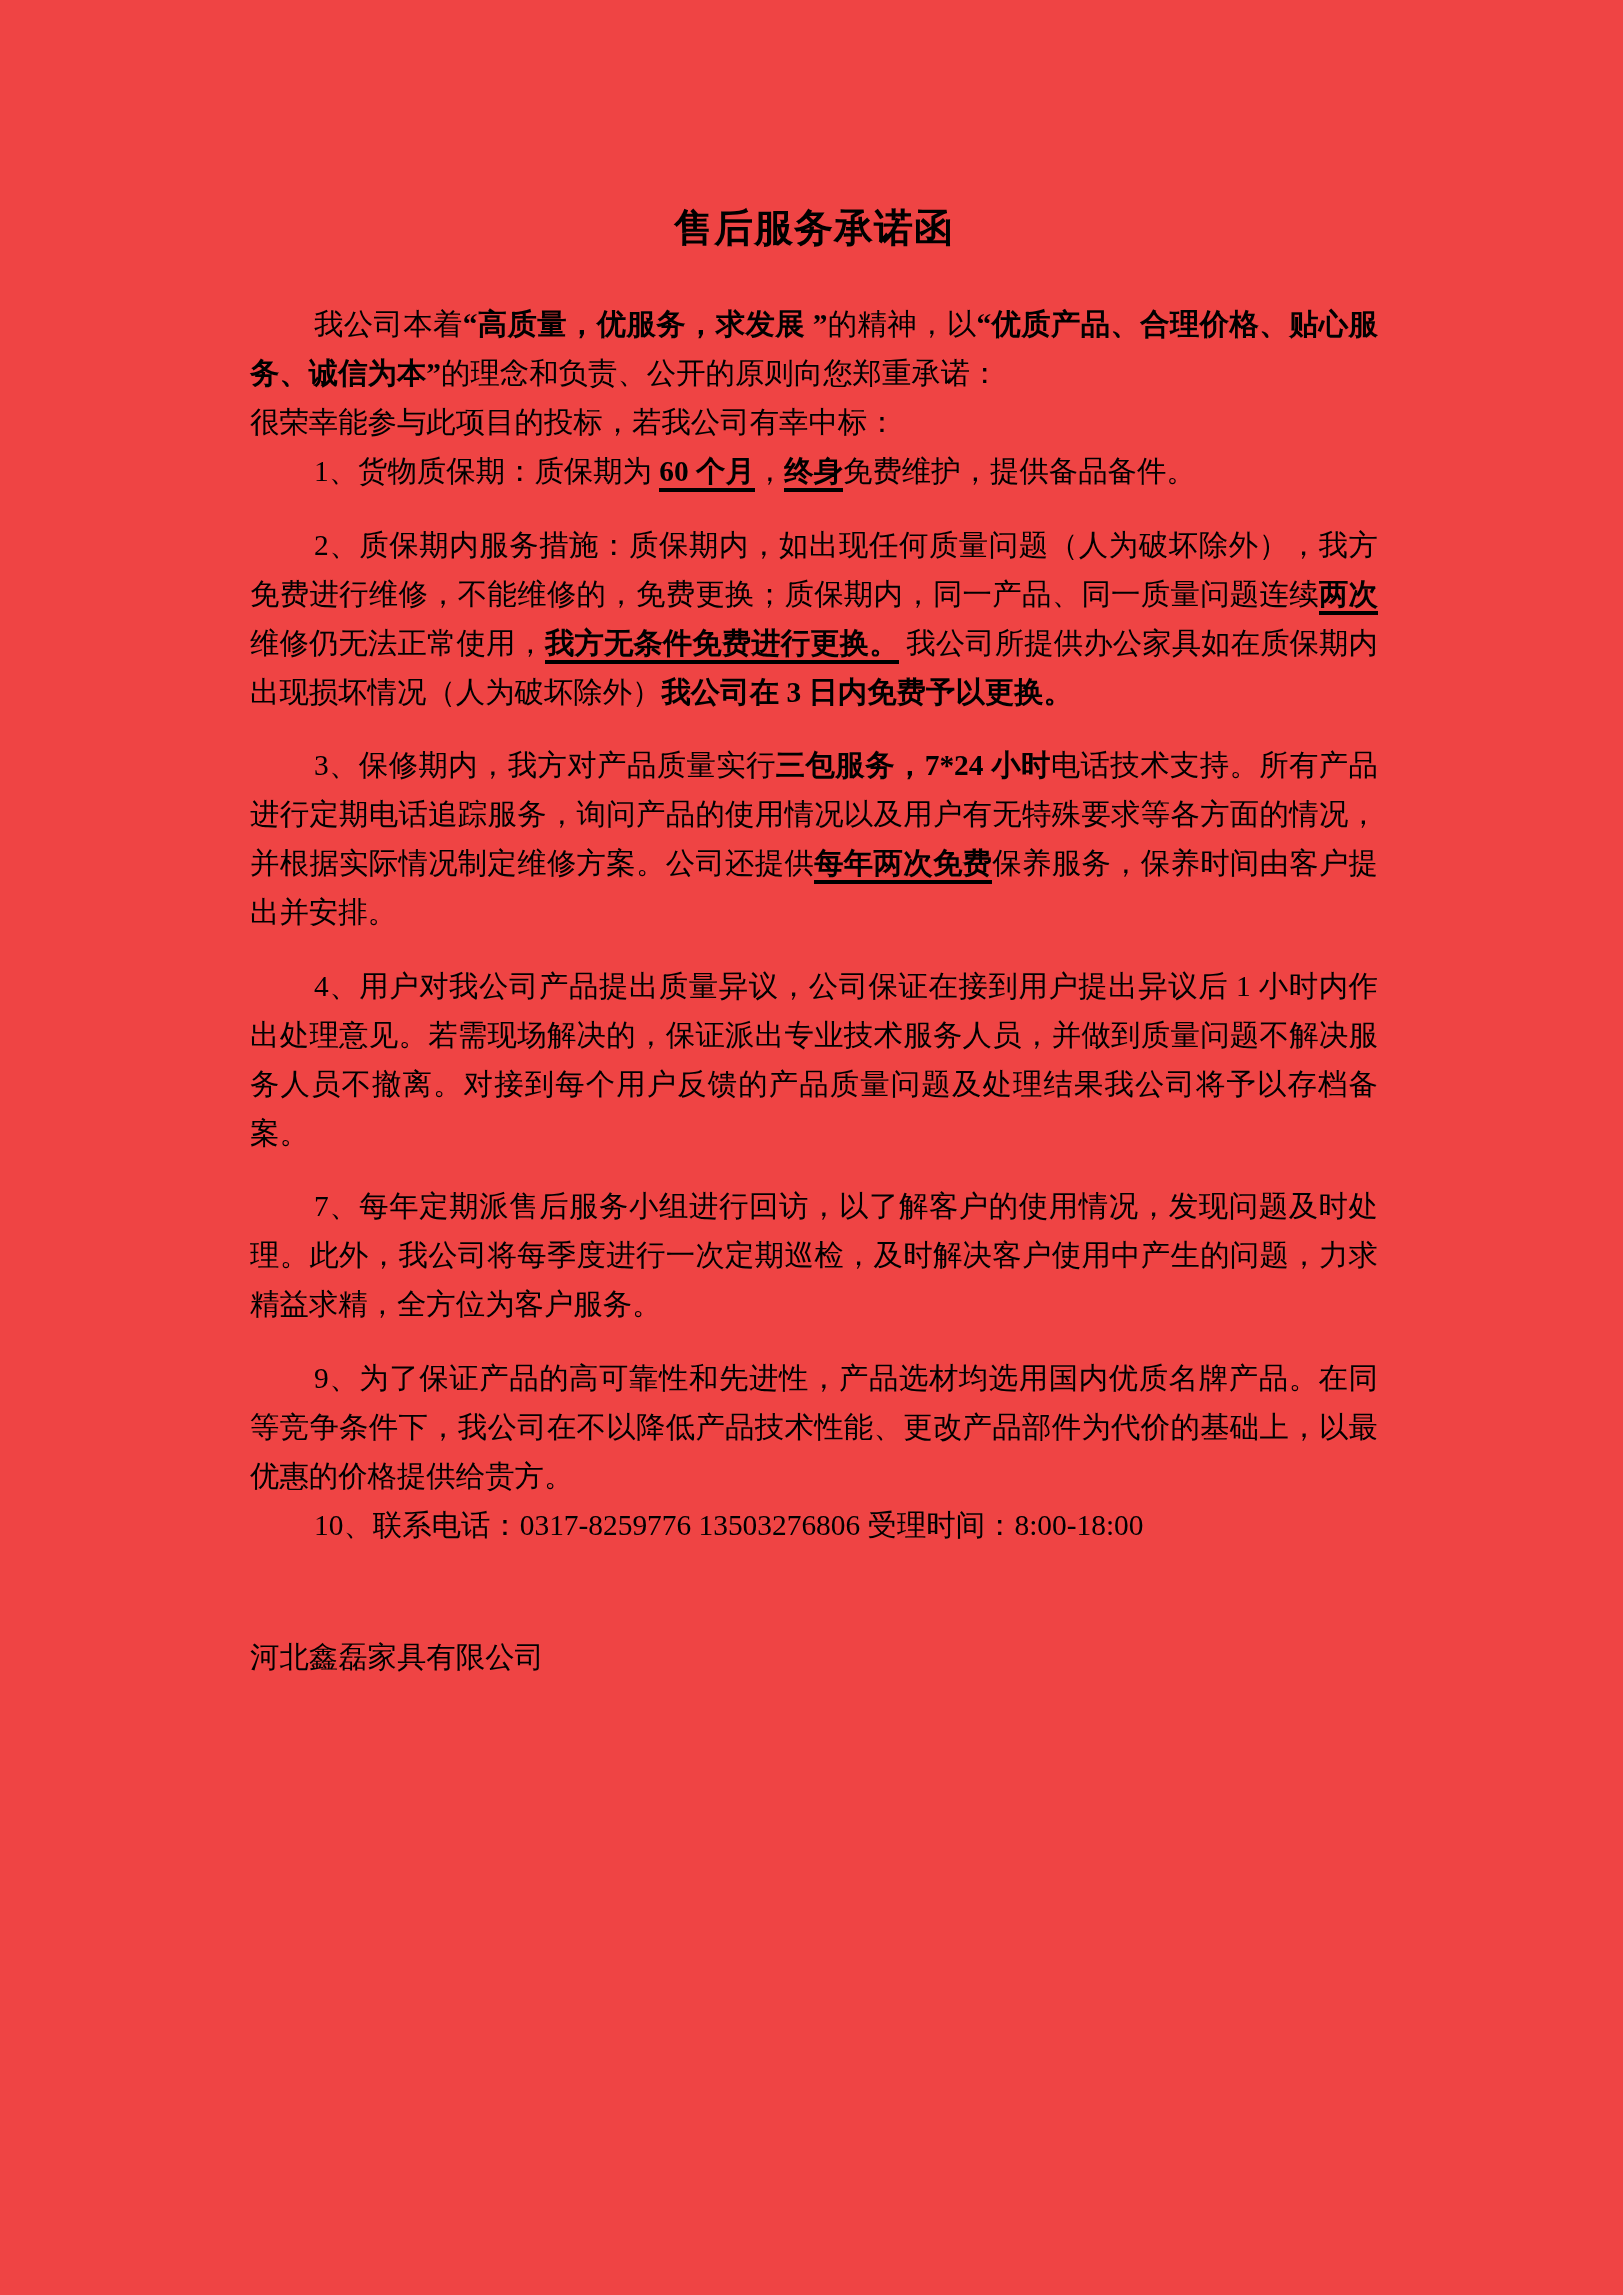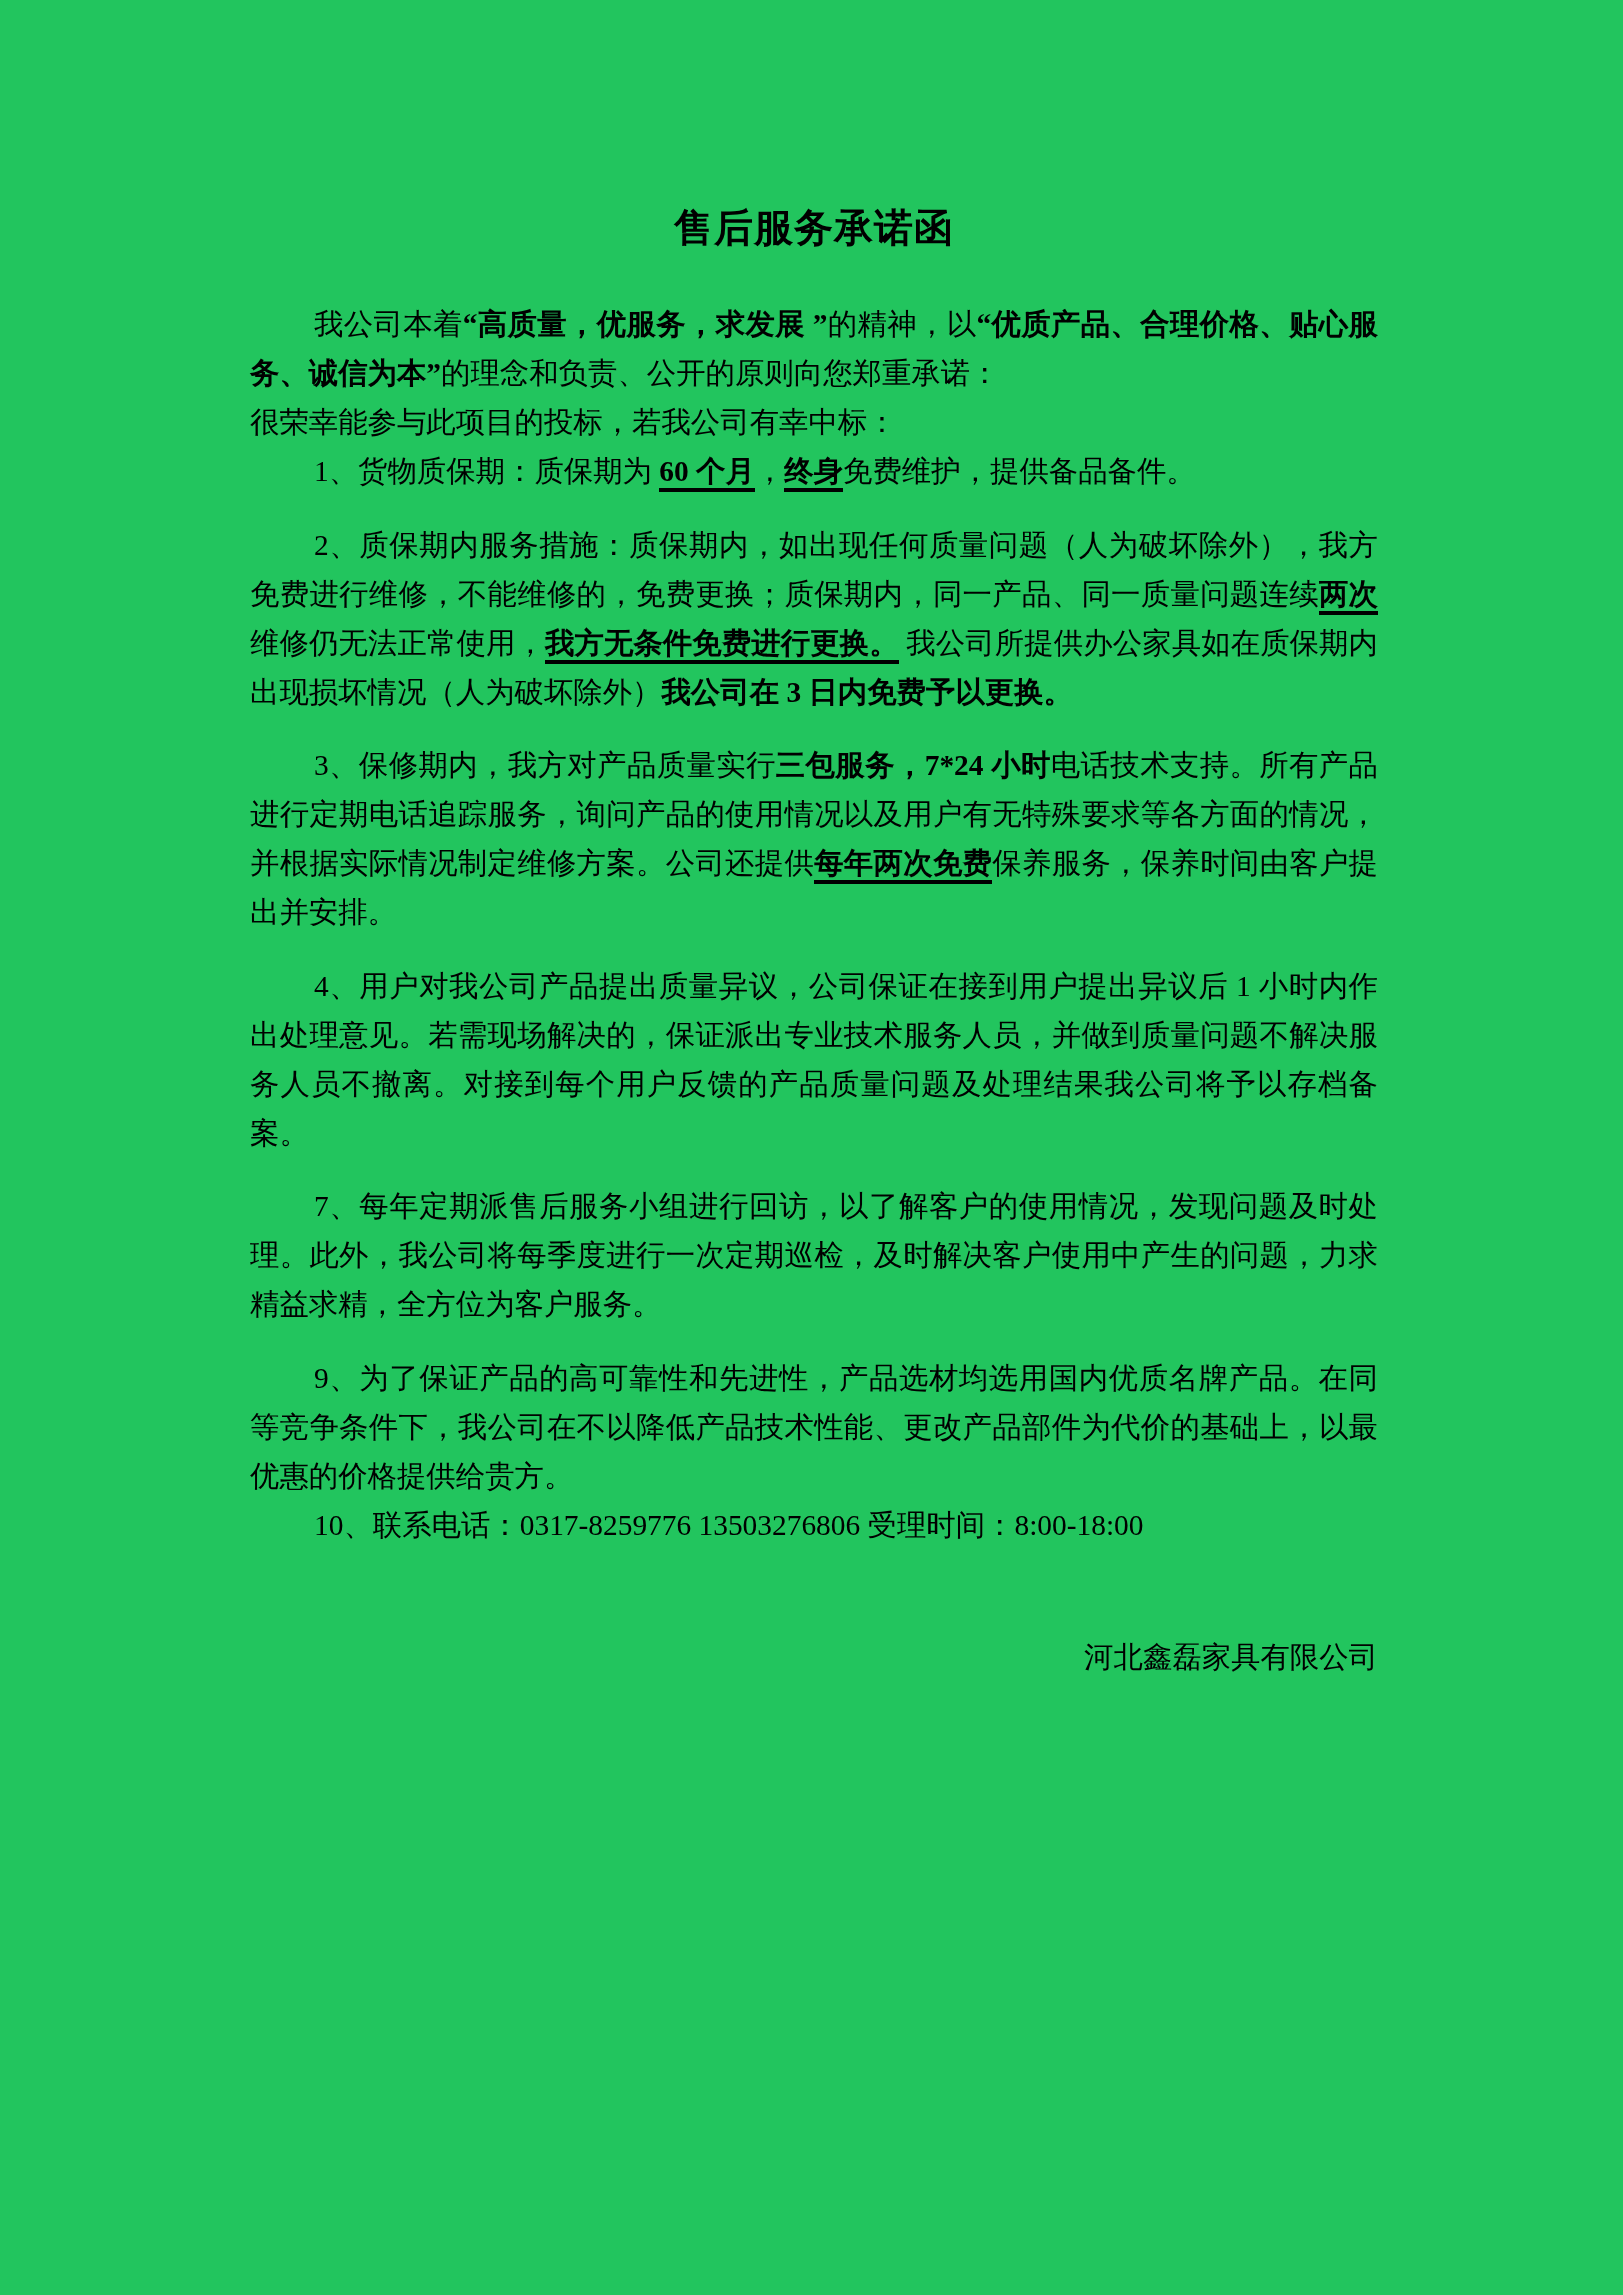--- a/index.html
+++ b/index.html
@@ -5,21 +5,21 @@
   html, body {
     margin: 0;
     padding: 0;
     background: #ffffff;
   }
   .page {
     position: relative;
     width: 1623px;
     height: 2295px;
     box-sizing: border-box;
-    background: #22c55e;
+    background: #ef4444;
     color: #000000;
     padding: 196px 245px 0 250px;
     font-family: "Liberation Serif", "DejaVu Serif", serif;
     overflow: hidden;
   }
   .doc-title {
     font-size: 39px;
     line-height: 64px;
     font-weight: bold;
     text-align: center;
@@ -40,21 +40,20 @@
   .b { font-weight: bold; }
   .u {
     border-bottom: 4.4px solid #000000;
     padding-bottom: 1px;
     margin-top: 41px;
   }
   .doc-footer {
     margin-top: 83px;
     font-size: 29.4px;
     line-height: 49px;
-    text-align: right;
   }
 </style>
 </head>
 <body>
 
 <div class="page">
   <h1 class="doc-title">售后服务承诺函</h1>
 
   <div>
       <p class="para indent-2"><span>我公司本着</span><span class="b">“高质量，优服务，求发展 ”</span><span>的精神，以</span><span class="b">“优质产品、合理价格、贴心服务、诚信为本”</span><span>的理念和负责、公开的原则向您郑重承诺：</span></p>

